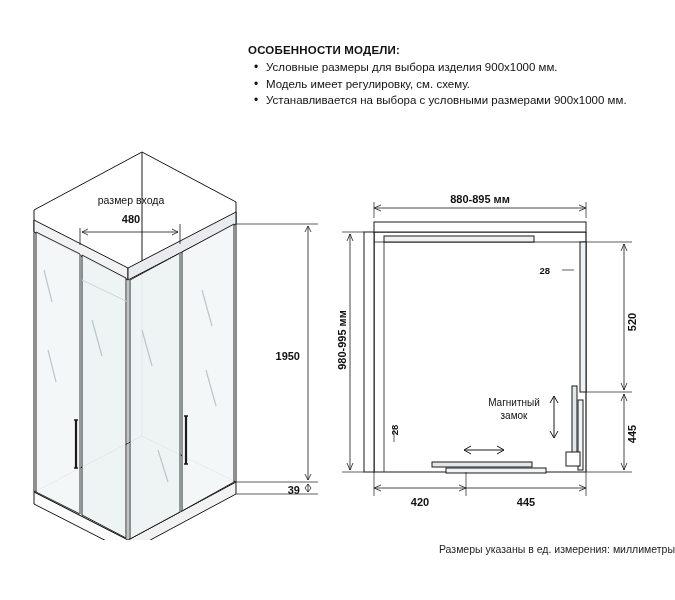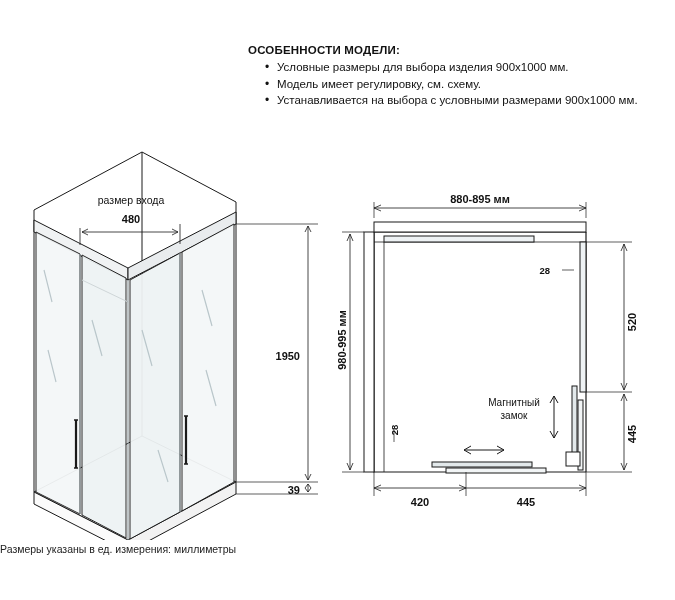--- a/index.html
+++ b/index.html
@@ -39,21 +39,20 @@
     margin: 0;
     padding-left: 18px;
     list-style: none;
   }
   .features li {
     position: relative;
     font-size: 11.5px;
     line-height: 15.5px;
     color: #111;
     margin-bottom: 1px;
-    margin-left: 11px;
   }
   .features li::before {
     content: "\2022";
     position: absolute;
     left: -12px;
     top: 0;
     font-size: 12px;
   }
 
   
@@ -67,21 +66,21 @@
   #plan-view {
     left: 336px;
     top: 190px;
   }
 
   .caption {
     position: absolute;
     left: 0;
     top: 543px;
     width: 675px;
-    text-align: left;
+    text-align: right;
     font-size: 10.5px;
     color: #222;
   }
 
   text {
     font-family: "Liberation Sans", sans-serif;
     fill: #111;
   }
   .dim-txt {
     font-size: 11px;

